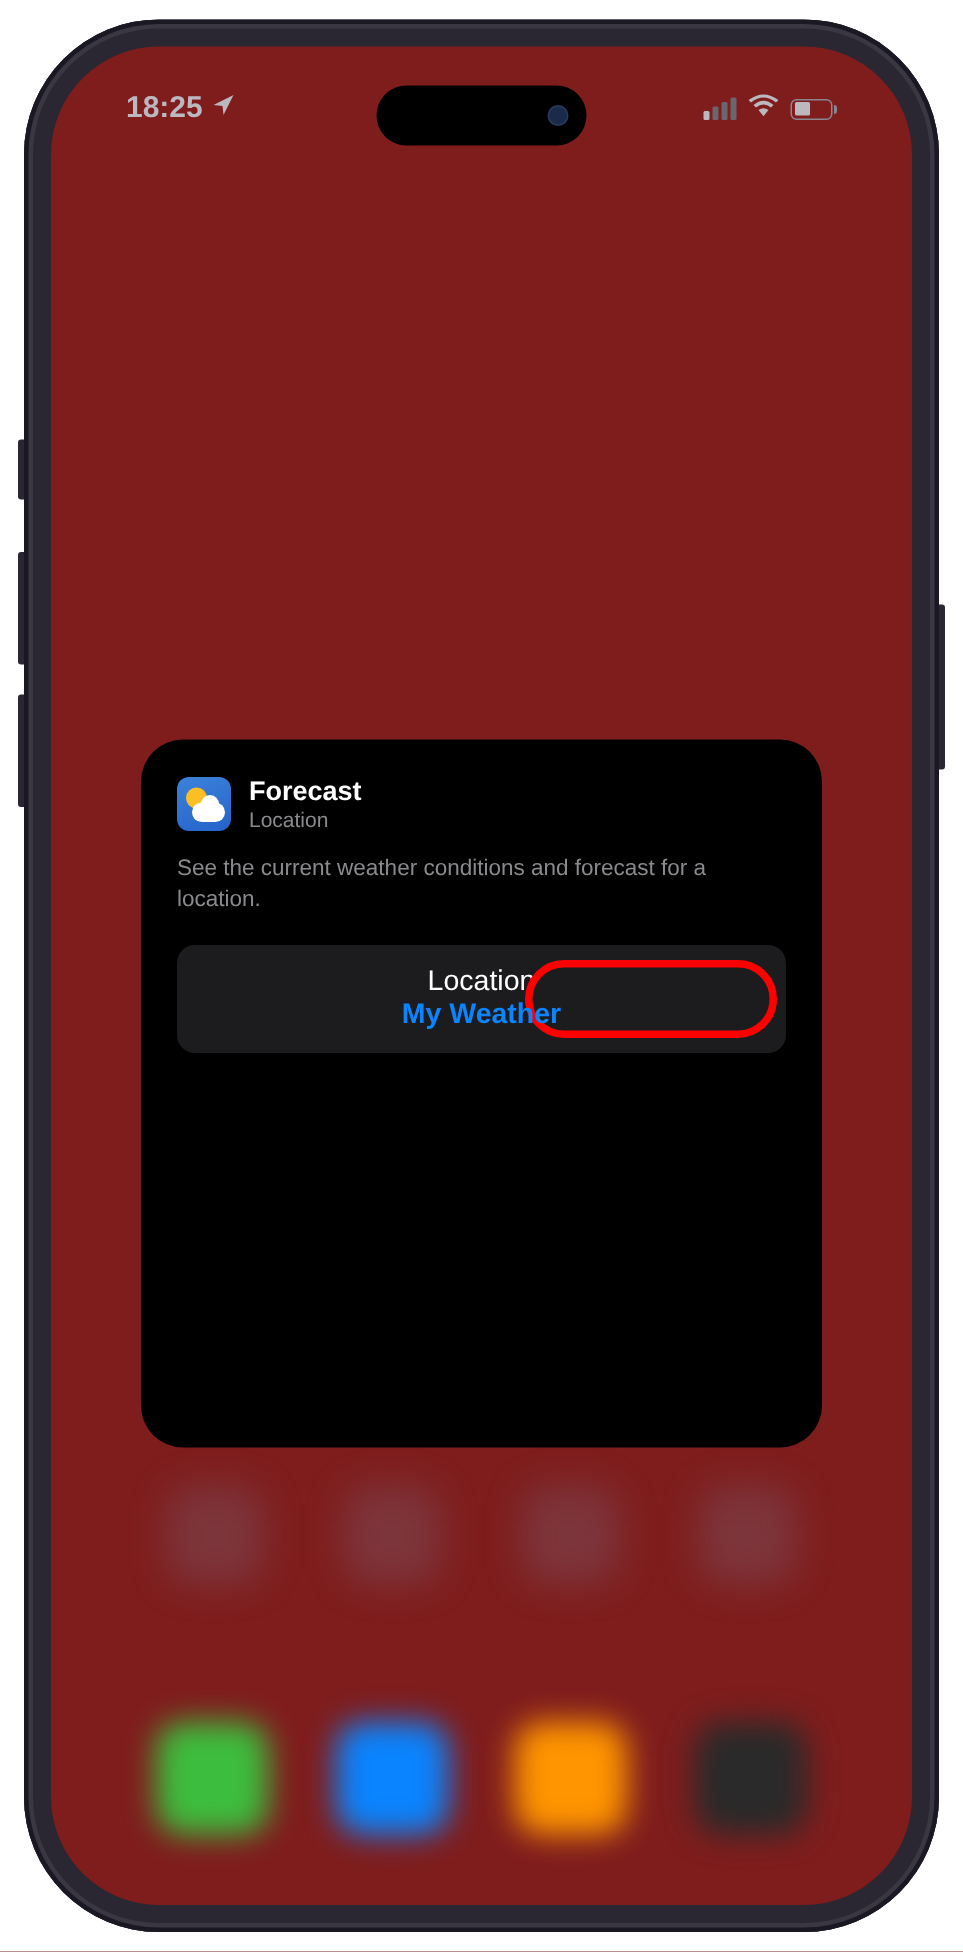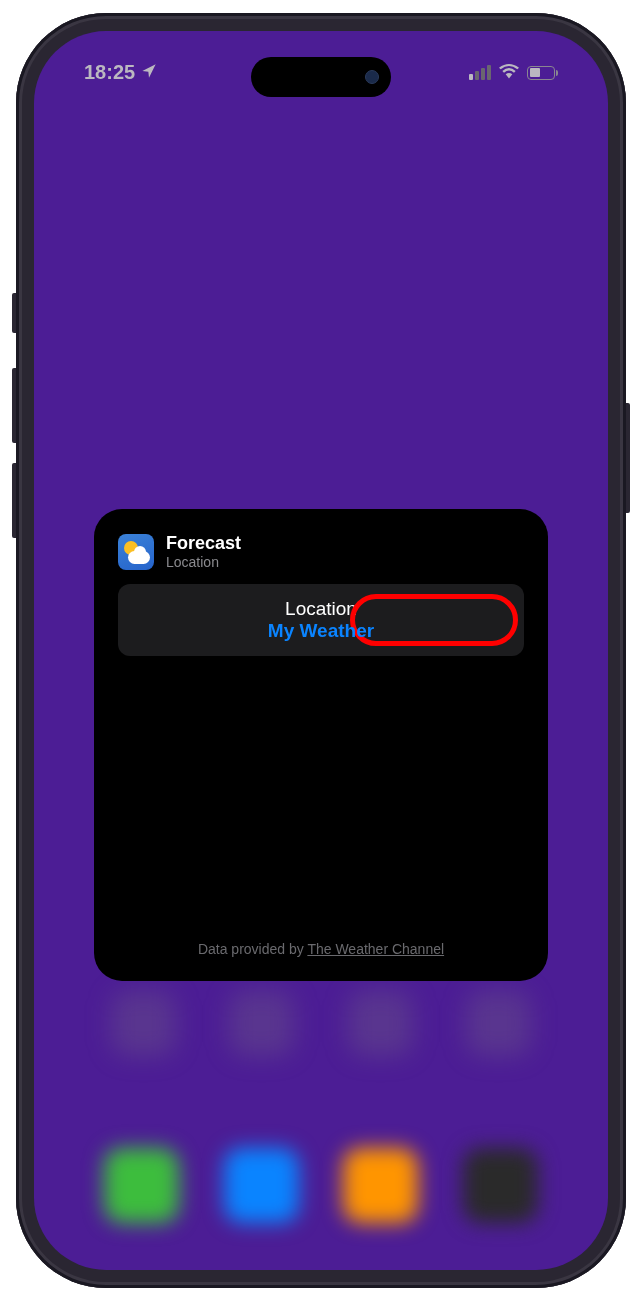--- a/index.html
+++ b/index.html
@@ -64,21 +64,21 @@
       top: 390px;
       width: 4px;
       height: 110px;
       background: #2a2632;
       border-radius: 0 2px 2px 0;
     }
     
     .screen {
       width: 100%;
       height: 100%;
-      background: #4c1d95;
+      background: #7f1d1d;
       border-radius: 72px;
       position: relative;
       overflow: hidden;
     }
     
     .dynamic-island {
       position: absolute;
       top: 26px;
       left: 50%;
       transform: translateX(-50%);
@@ -180,21 +180,21 @@
     .battery-tip {
       width: 2px;
       height: 6px;
       background: #8a8690;
       border-radius: 0 2px 2px 0;
       margin-left: 1px;
     }
     
     .widget-modal {
       position: absolute;
-      top: 478px;
+      top: 462px;
       left: 60px;
       right: 60px;
       height: 472px;
       background: #000;
       border-radius: 28px;
       padding: 24px;
       color: #fff;
     }
     
     .widget-header {
@@ -428,26 +428,24 @@
         <div class="weather-icon">
           <div class="weather-icon-sun"></div>
           <div class="weather-icon-cloud"></div>
         </div>
         <div class="widget-title-group">
           <div class="widget-title">Forecast</div>
           <div class="widget-subtitle">Location</div>
         </div>
       </div>
 
+      <div class="widget-description">See the current weather conditions and forecast for a location.</div>
 
       <div class="location-row">
         <span class="location-label">Location</span>
         <span class="location-value">My Weather</span>
         <div class="red-highlight"></div>
       </div>
 
-      <div class="widget-footer">
-        <span>Data provided by </span><span class="widget-footer-link">The Weather Channel</span>
-      </div>
     </div>
 
   </div>
 </div>
 
 </body></html>

